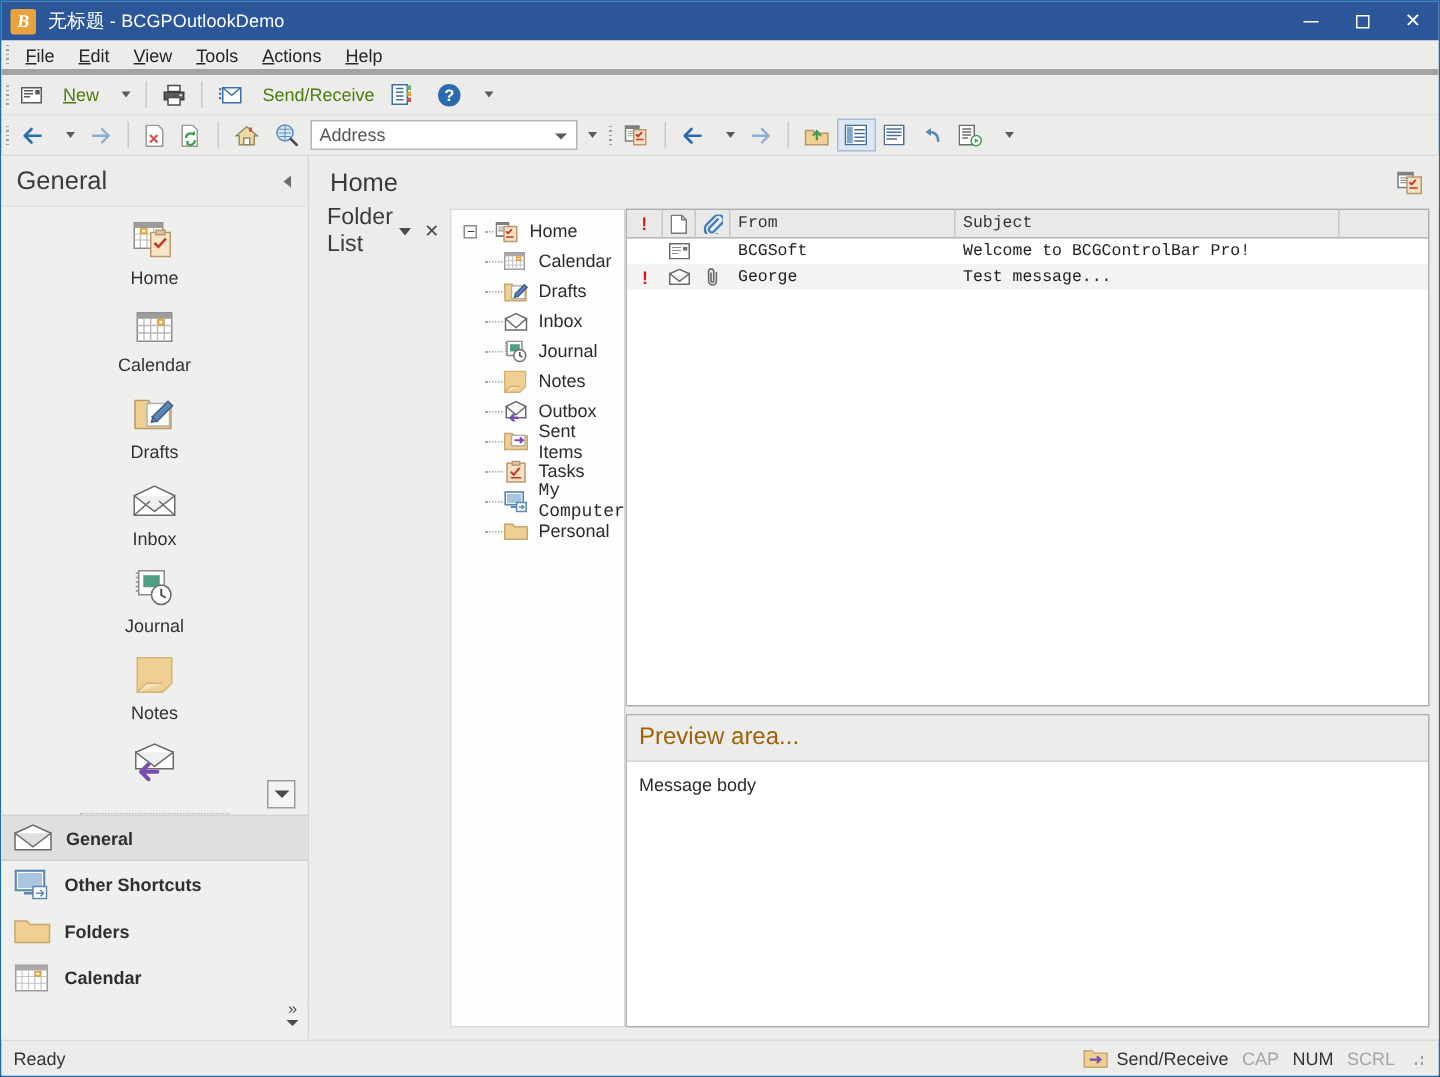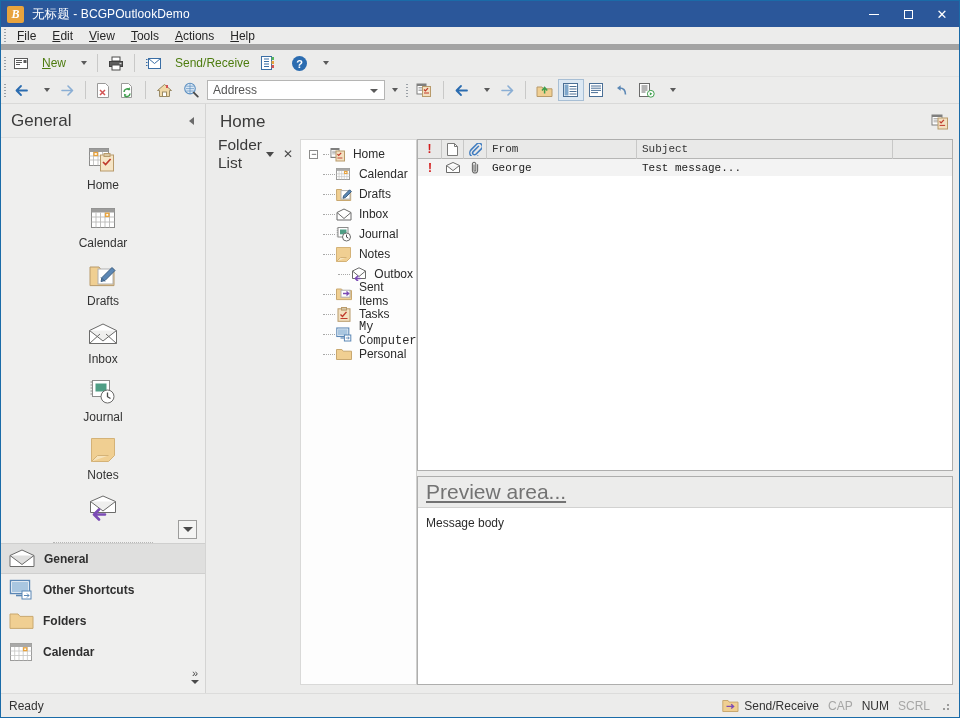--- a/index.html
+++ b/index.html
@@ -49,21 +49,21 @@
   }
   .wb-min { width: 10px; height: 1px; background: #fff; }
   .wb-max { width: 9px; height: 9px; border: 1px solid #fff; }
   .wb-close { font-size: 13px; line-height: 13px; font-family: "DejaVu Sans", sans-serif; }
 
   
   .menubar {
     height: 23px; flex: 0 0 23px;
     background: #ececeb;
     display: flex; align-items: center;
-    border-bottom: 6px solid #a3a3a3;
+    border-bottom: 4px solid #a3a3a3;
   }
   .gripper {
     width: 8px; height: 100%;
     display: flex; align-items: center; justify-content: center;
     flex: 0 0 8px;
   }
   .gripper i {
     display: block; width: 2px; height: 13px;
     background: repeating-linear-gradient(to bottom, #9aa0a6 0 1px, transparent 1px 3px);
   }
@@ -314,21 +314,21 @@
     border: 1px solid #aeaead;
     display: flex; flex-direction: column;
     overflow: hidden;
   }
   .pv-caption {
     height: 31px; flex: 0 0 31px;
     background: #ececeb;
     border-bottom: 1px solid #d2d2d1;
     display: flex; align-items: center;
     padding-left: 8px;
-    font-size: 21px; color: #737373; text-decoration: underline;
+    font-size: 16px; color: #a16207;
   }
   .pv-body { flex: 1 1 auto; padding: 8px 8px; font-size: 12px; color: #2b2b2b; background: #fff; }
 
   
   .statusbar {
     height: 24px; flex: 0 0 24px;
     background: #ececeb;
     border-top: 1px solid #dcdcdb;
     display: flex; align-items: center;
     font-size: 12px; color: #333;
@@ -858,21 +858,21 @@
               <span class="dotline"></span>
               <span class="tico">
                 <svg width="15" height="15" viewBox="0 0 15 15">
                     <path d="M0.5 0.5h14v10l-4 4h-10z" fill="#f0cf92" stroke="#d4b277"></path>
                     <path d="M0.5 14.5l4-4h6" fill="#f6e3bc" stroke="#d4b277"></path>
                   </svg>
               </span>
               <span class="tlabel">Notes</span>
             </div>
 
-            <div class="tree-row" style="padding-left:22px;justify-content:flex-end;">
+            <div class="tree-row" style="padding-left:22px;">
               <span class="dotline"></span>
               <span class="tico">
                 <svg width="16" height="14" viewBox="0 0 16 14">
                     <path d="M1.5 4L8 9.5 14.5 4v7.5h-13z" fill="#fff" stroke="#6b6b6a"></path>
                     <path d="M1.5 4L8 0.8 14.5 4" fill="#fff" stroke="#6b6b6a"></path>
                     <path d="M9 11.5H4.5M6.6 9.2l-2.3 2.3 2.3 2.3" fill="none" stroke="#7b4bb5" stroke-width="1.6" stroke-linecap="round" stroke-linejoin="round"></path>
                   </svg>
               </span>
               <span class="tlabel">Outbox</span>
             </div>
@@ -954,20 +954,38 @@
               </div>
               <div class="mh-cell" style="width:150px;">
                 <span>From</span>
               </div>
               <div class="mh-cell" style="width:256px;">
                 <span>Subject</span>
               </div>
               <div class="mh-cell" style="flex:1 1 auto;border-right:none;"></div>
             </div>
 
+            <div class="ml-row">
+              <div class="ml-cell" style="width:24px;justify-content:center;padding-left:0;">
+                <span class="bang"></span>
+              </div>
+              <div class="ml-cell" style="width:22px;justify-content:center;padding-left:0;">
+                <span class="ico">
+                  <svg width="14" height="11" viewBox="0 0 14 11">
+                      <rect x="0.5" y="0.5" width="13" height="10" fill="#fff" stroke="#6b6b6a"></rect>
+                      <path d="M2 3h6M2 5h6M2 7h4" stroke="#8d8d8c" stroke-width=".8"></path>
+                      <rect x="9.4" y="2.6" width="2.8" height="2.4" fill="#6b6b6a"></rect>
+                    </svg>
+                </span>
+              </div>
+              <div class="ml-cell" style="width:23px;justify-content:center;padding-left:0;"></div>
+              <div class="ml-cell" style="width:150px;">BCGSoft</div>
+              <div class="ml-cell" style="width:256px;">Welcome to BCGControlBar Pro!</div>
+              <div class="ml-cell" style="flex:1 1 auto;"></div>
+            </div>
 
             <div class="ml-row alt">
               <div class="ml-cell" style="width:24px;justify-content:center;padding-left:0;">
                 <span class="bang">!</span>
               </div>
               <div class="ml-cell" style="width:22px;justify-content:center;padding-left:0;">
                 <span class="ico">
                   <svg width="14" height="11" viewBox="0 0 14 11">
                       <path d="M0.5 3.5L7 8.6 13.5 3.5v7H0.5z" fill="#fff" stroke="#6b6b6a"></path>
                       <path d="M0.5 3.5L7 0.5l6.5 3" fill="#fff" stroke="#6b6b6a"></path>

